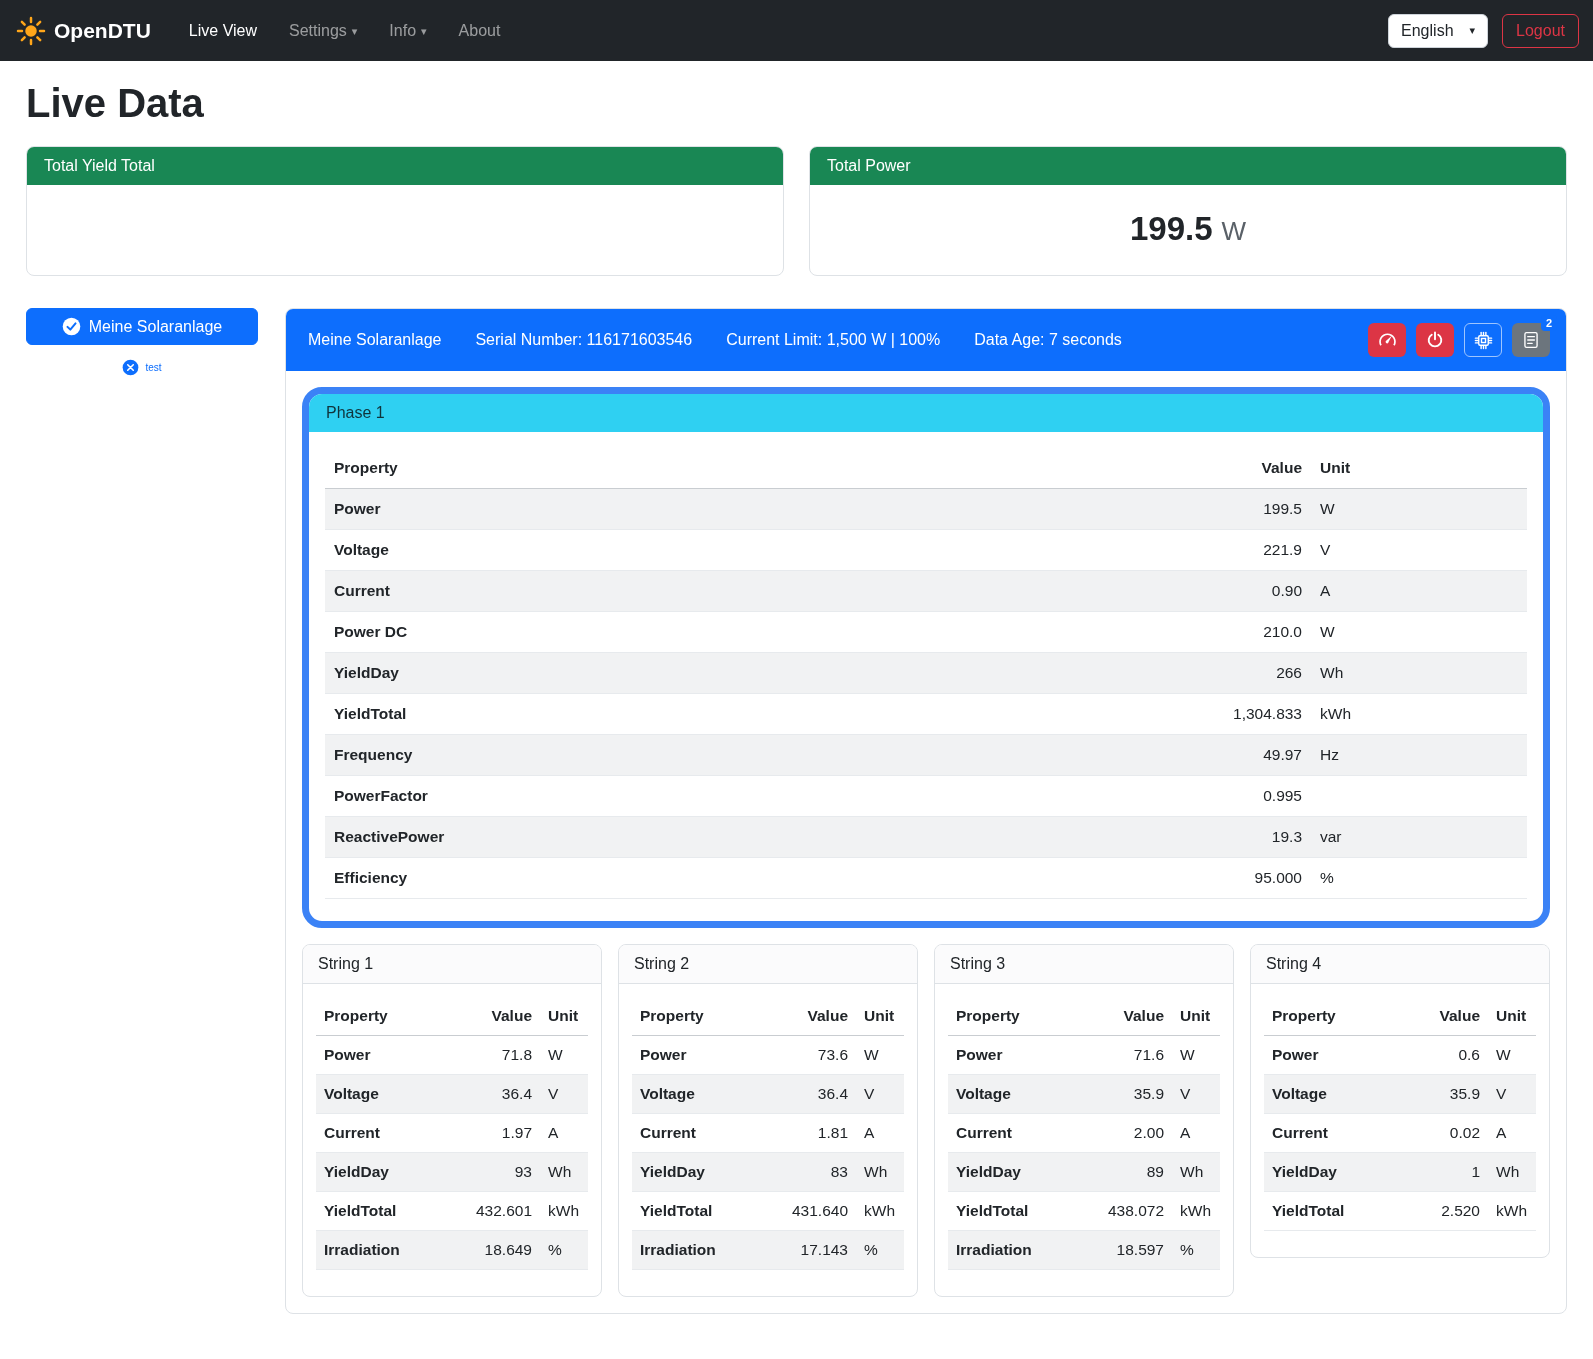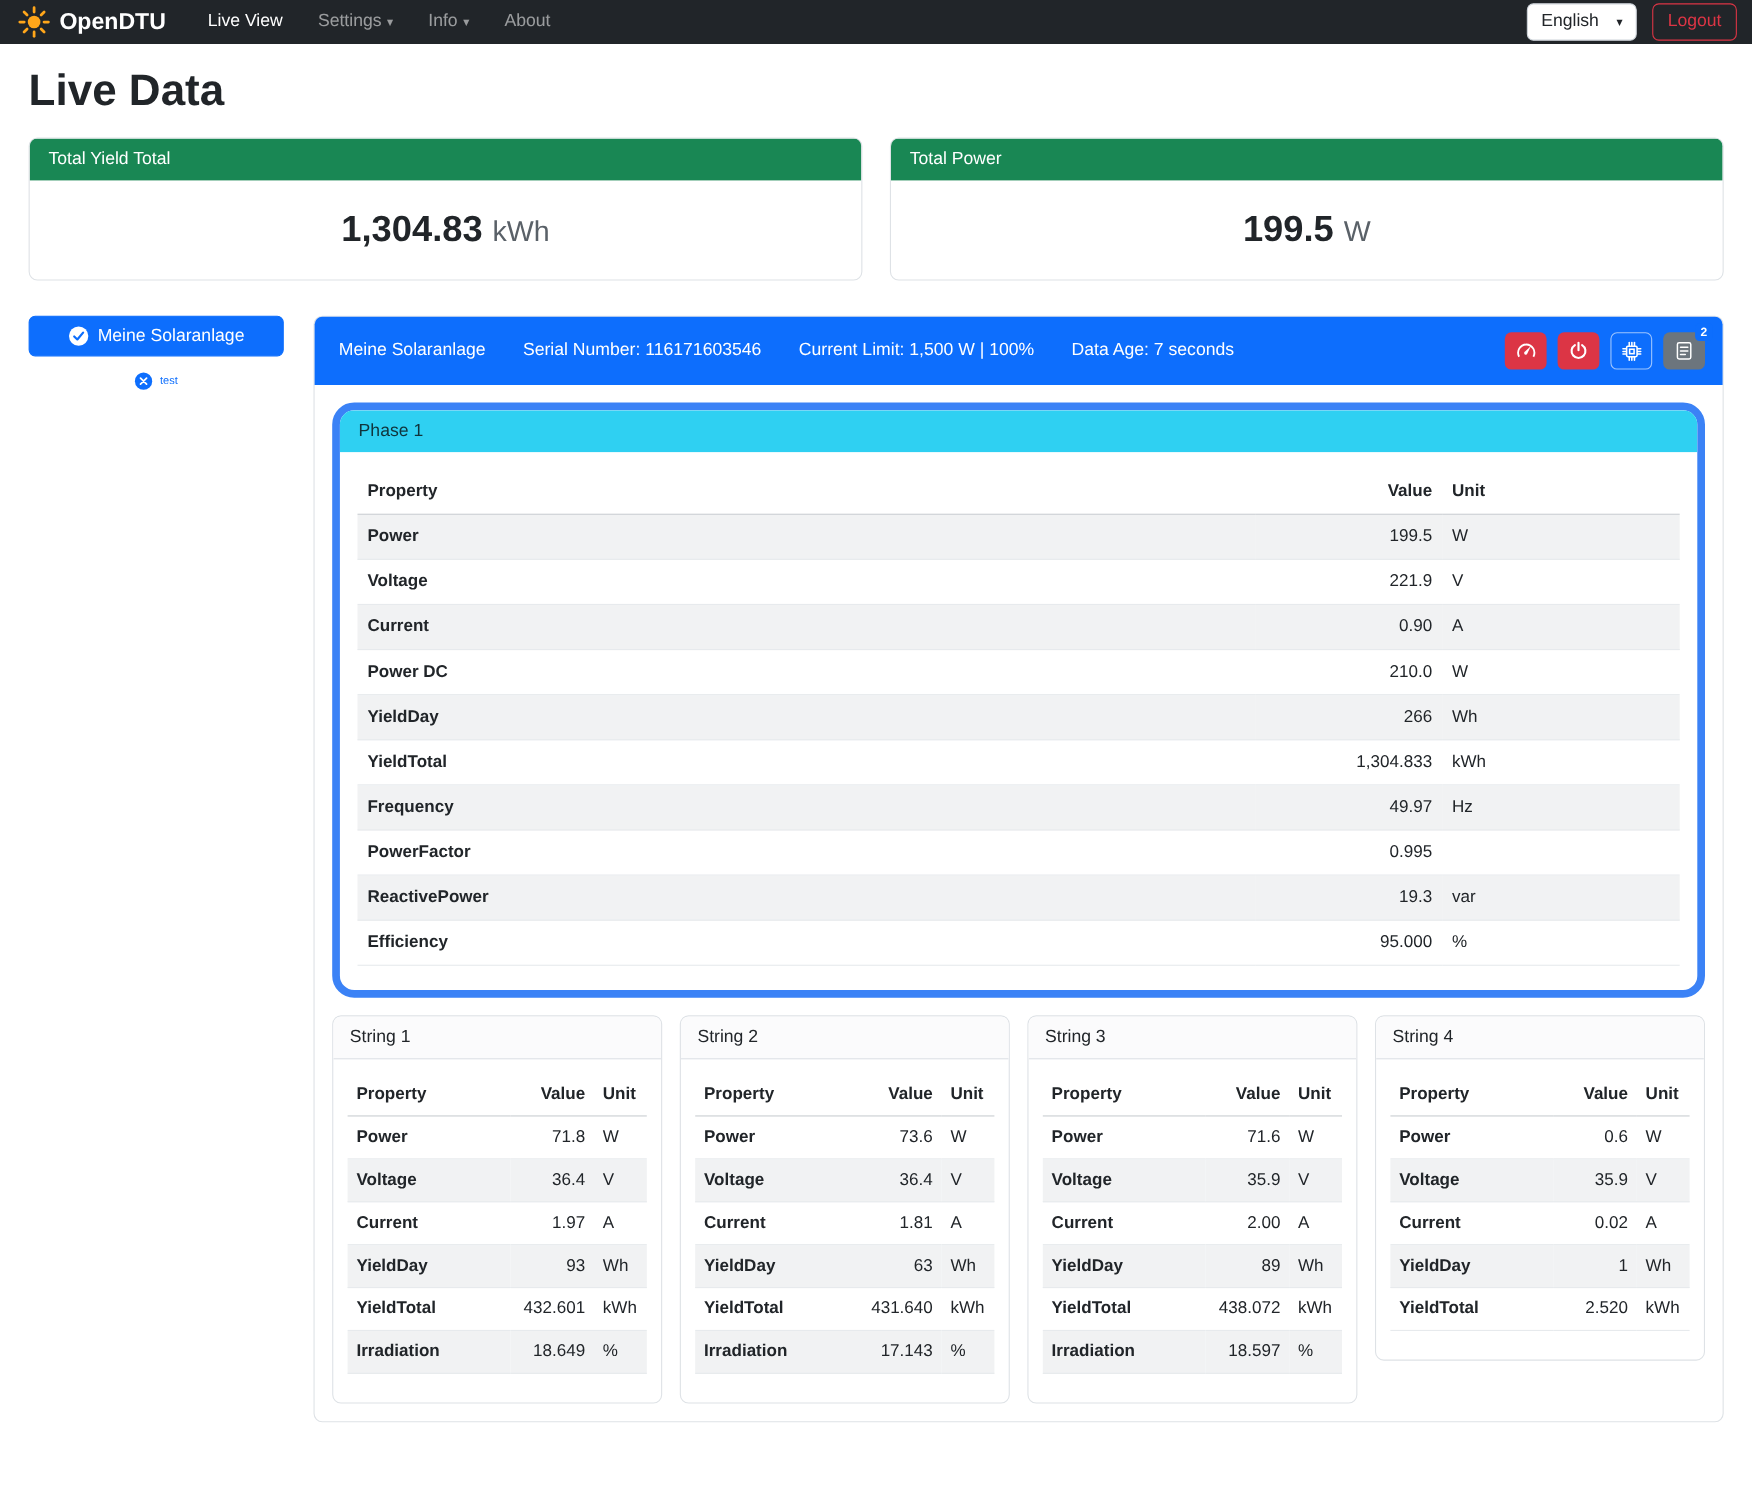--- a/index.html
+++ b/index.html
@@ -5,21 +5,21 @@
   * { box-sizing: border-box; }
   html, body { margin: 0; padding: 0; background: #fff; }
   body {
     font-family: "Liberation Sans", "DejaVu Sans", sans-serif;
     color: #212529;
     width: 1593px;
   }
 
   
   .navbar {
-    height: 40px;
+    height: 61px;
     background: #212529;
     display: flex;
     align-items: center;
     justify-content: space-between;
     padding: 0 14px 0 16px;
   }
   .nav-left { display: flex; align-items: center; gap: 8px; }
   .brand { display: flex; align-items: center; gap: 8px; margin-right: 18px; cursor: pointer; }
   .brand-label { color: #fff; font-size: 21px; font-weight: 700; }
   .nav-item {
@@ -214,24 +214,20 @@
     </div>
     <button class="logout-btn">Logout</button>
   </div>
 </nav>
 
 <h1 class="page-title">Live Data</h1>
 
 <div class="summary-row">
   <div class="summary-card">
     <div class="summary-header">Total Yield Total</div>
-    <div class="summary-body">
-      <span class="summary-value">1,304.83</span>
-      <span class="summary-unit">kWh</span>
-    </div>
   </div>
   <div class="summary-card">
     <div class="summary-header">Total Power</div>
     <div class="summary-body">
       <span class="summary-value">199.5</span>
       <span class="summary-unit">W</span>
     </div>
   </div>
 </div>
 
@@ -455,21 +451,21 @@
                     <td class="col-val">36.4</td>
                     <td class="col-unit">V</td>
                   </tr>
                   <tr>
                     <th class="col-prop">Current</th>
                     <td class="col-val">1.81</td>
                     <td class="col-unit">A</td>
                   </tr>
                   <tr>
                     <th class="col-prop">YieldDay</th>
-                    <td class="col-val">63</td>
+                    <td class="col-val">83</td>
                     <td class="col-unit">Wh</td>
                   </tr>
                   <tr>
                     <th class="col-prop">YieldTotal</th>
                     <td class="col-val">431.640</td>
                     <td class="col-unit">kWh</td>
                   </tr>
                   <tr>
                     <th class="col-prop">Irradiation</th>
                     <td class="col-val">17.143</td>

